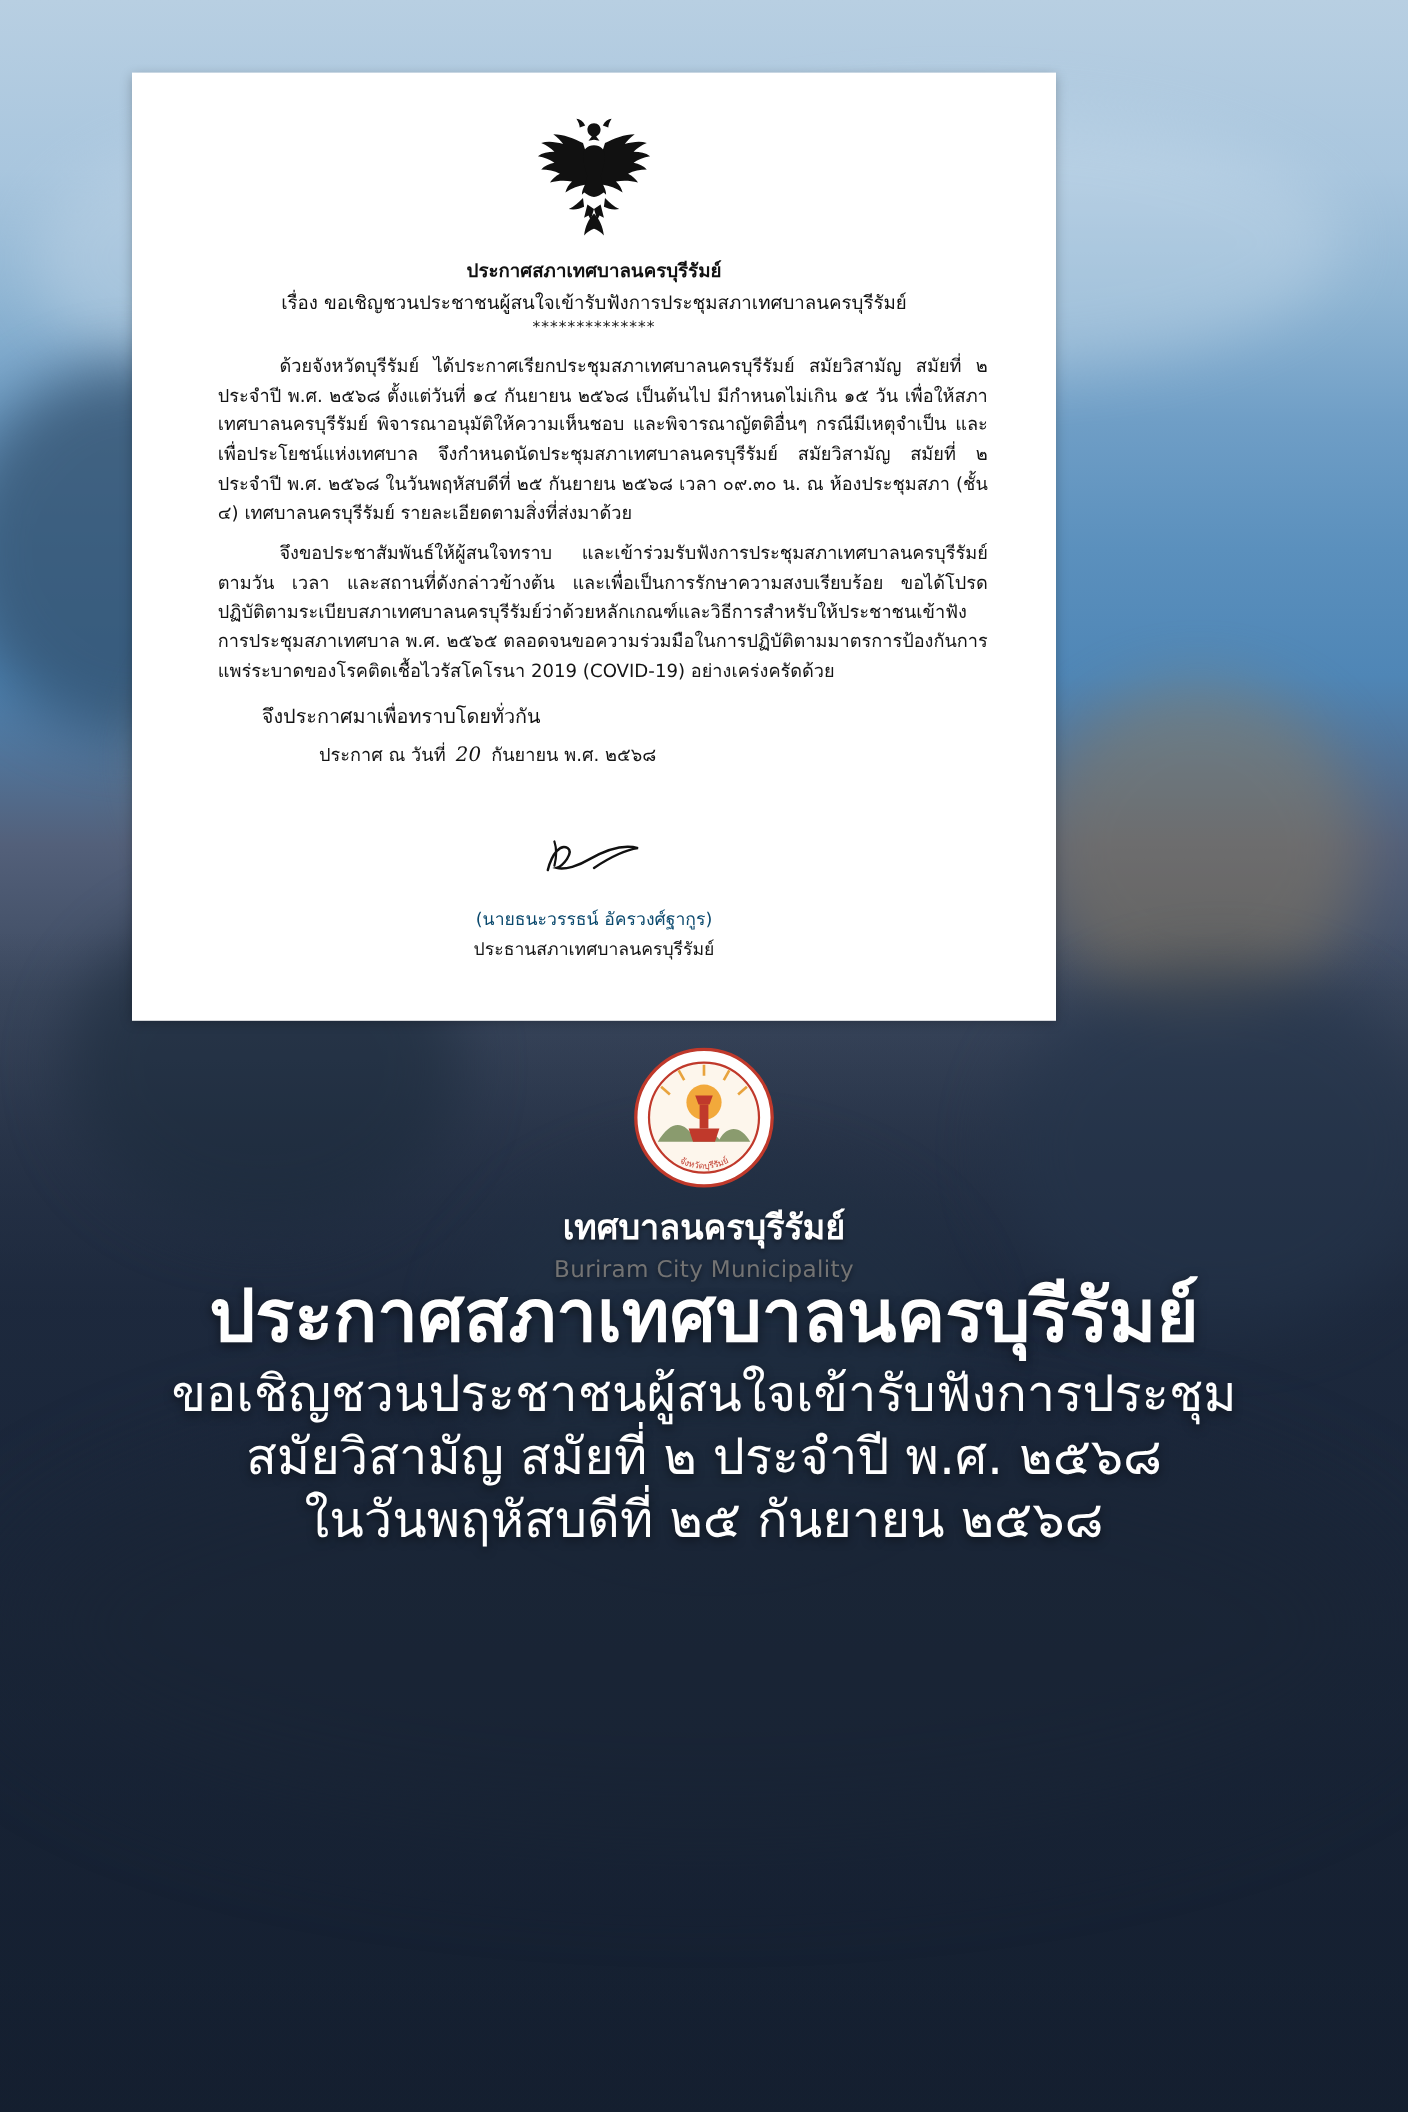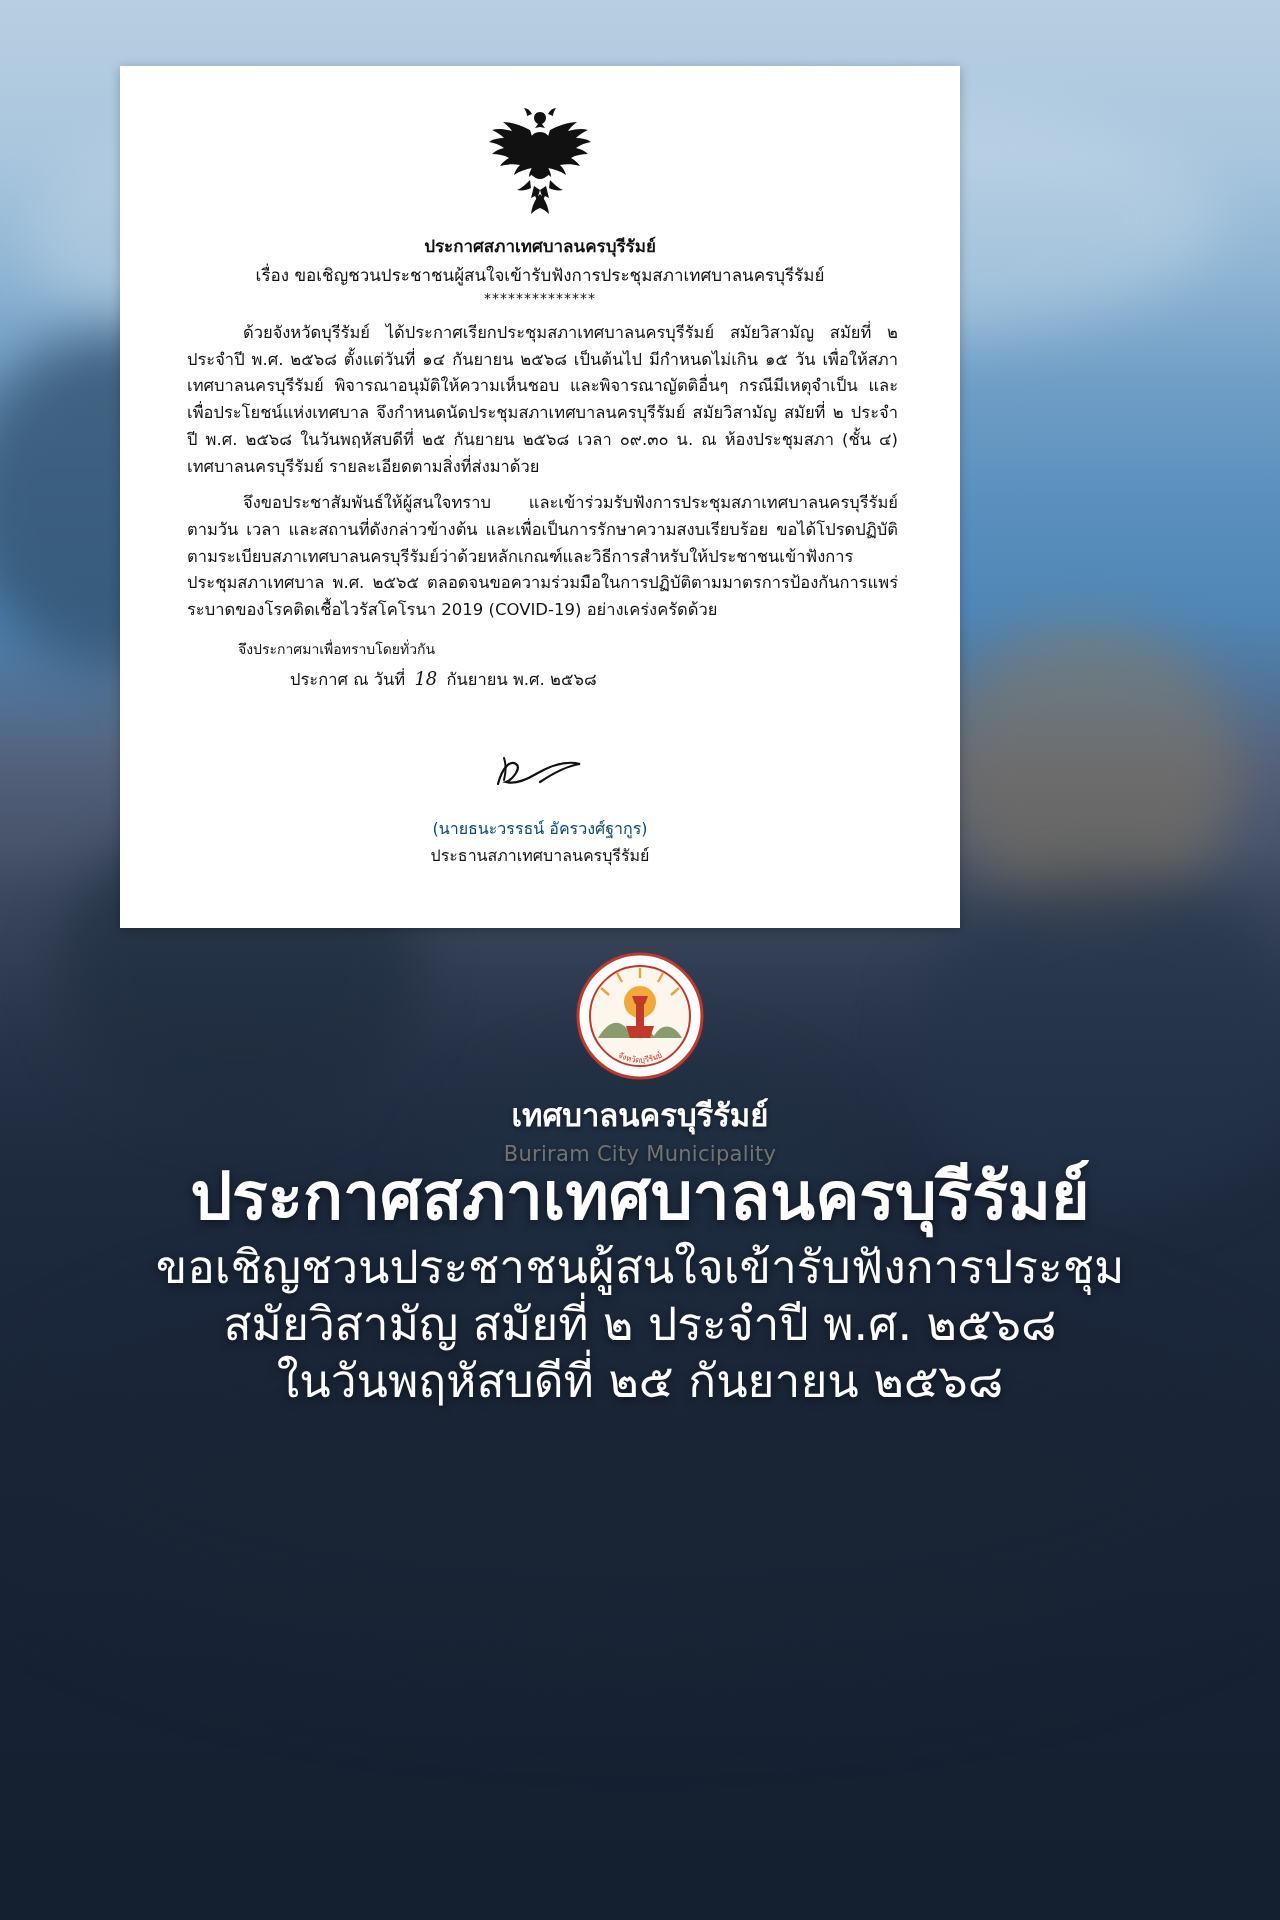--- a/index.html
+++ b/index.html
@@ -122,28 +122,28 @@
     font-size: 14px;
     letter-spacing: 1px;
     margin: 0 0 14px 0;
     color: #111;
   }
 
   .doc-para {
     font-size: 16.5px;
     line-height: 1.62;
     text-align: justify;
-    margin: 0 0 2px 5px;
+    margin: 0 0 2px 16px;
     color: #141414;
   }
   .doc-para.indent { text-indent: 56px; }
   .doc-para.small-gap { margin-top: 10px; }
 
   .doc-closing {
-    font-size: 14px;
+    font-size: 18px;
     line-height: 1.6;
     margin: 14px 0 0 56px;
     color: #141414;
   }
   .doc-dateline {
     font-size: 16.5px;
     margin: 6px 0 0 108px;
     color: #141414;
   }
   .doc-dateline .handwritten {
@@ -276,21 +276,21 @@
     <div class="doc-subject">เรื่อง  ขอเชิญชวนประชาชนผู้สนใจเข้ารับฟังการประชุมสภาเทศบาลนครบุรีรัมย์</div>
     <div class="doc-stars">**************</div>
 
     <p class="doc-para indent">ด้วยจังหวัดบุรีรัมย์ ได้ประกาศเรียกประชุมสภาเทศบาลนครบุรีรัมย์ สมัยวิสามัญ สมัยที่ ๒ ประจำปี พ.ศ. ๒๕๖๘ ตั้งแต่วันที่ ๑๔ กันยายน ๒๕๖๘ เป็นต้นไป มีกำหนดไม่เกิน ๑๕ วัน เพื่อให้สภาเทศบาลนครบุรีรัมย์ พิจารณาอนุมัติให้ความเห็นชอบ และพิจารณาญัตติอื่นๆ กรณีมีเหตุจำเป็น และเพื่อประโยชน์แห่งเทศบาล  จึงกำหนดนัดประชุมสภาเทศบาลนครบุรีรัมย์  สมัยวิสามัญ  สมัยที่ ๒ ประจำปี พ.ศ. ๒๕๖๘ ในวันพฤหัสบดีที่ ๒๕ กันยายน ๒๕๖๘ เวลา ๐๙.๓๐ น. ณ ห้องประชุมสภา (ชั้น ๔) เทศบาลนครบุรีรัมย์ รายละเอียดตามสิ่งที่ส่งมาด้วย</p>
     <p class="doc-para indent small-gap">จึงขอประชาสัมพันธ์ให้ผู้สนใจทราบ และเข้าร่วมรับฟังการประชุมสภาเทศบาลนครบุรีรัมย์ ตามวัน เวลา และสถานที่ดังกล่าวข้างต้น และเพื่อเป็นการรักษาความสงบเรียบร้อย ขอได้โปรดปฏิบัติตามระเบียบสภาเทศบาลนครบุรีรัมย์ว่าด้วยหลักเกณฑ์และวิธีการสำหรับให้ประชาชนเข้าฟังการประชุมสภาเทศบาล พ.ศ. ๒๕๖๕   ตลอดจนขอความร่วมมือในการปฏิบัติตามมาตรการป้องกันการแพร่ระบาดของโรคติดเชื้อไวรัสโคโรนา 2019 (COVID-19)  อย่างเคร่งครัดด้วย</p>
 
     <div class="doc-closing">จึงประกาศมาเพื่อทราบโดยทั่วกัน</div>
 
     <div class="doc-dateline">
       <span>ประกาศ  ณ  วันที่</span>
-      <span class="handwritten">18</span>
+      <span class="handwritten">20</span>
       <span>กันยายน  พ.ศ. ๒๕๖๘</span>
     </div>
 
     <div class="sig-block">
       <svg class="sig-mark" viewBox="0 0 200 46">
         <path d="M58 34 C62 18, 70 10, 76 14 C82 18, 72 30, 66 32 C74 34, 86 30, 96 24 C110 16, 126 10, 140 14 C126 16, 112 24, 100 32" fill="none" stroke="#111" stroke-width="2.2" stroke-linecap="round"></path>
         <path d="M64 8 C66 14, 66 22, 64 30" fill="none" stroke="#111" stroke-width="2" stroke-linecap="round"></path>
       </svg>
       <div class="sig-name">(นายธนะวรรธน์  อัครวงศ์ฐากูร)</div>
       <div class="sig-role">ประธานสภาเทศบาลนครบุรีรัมย์</div>

